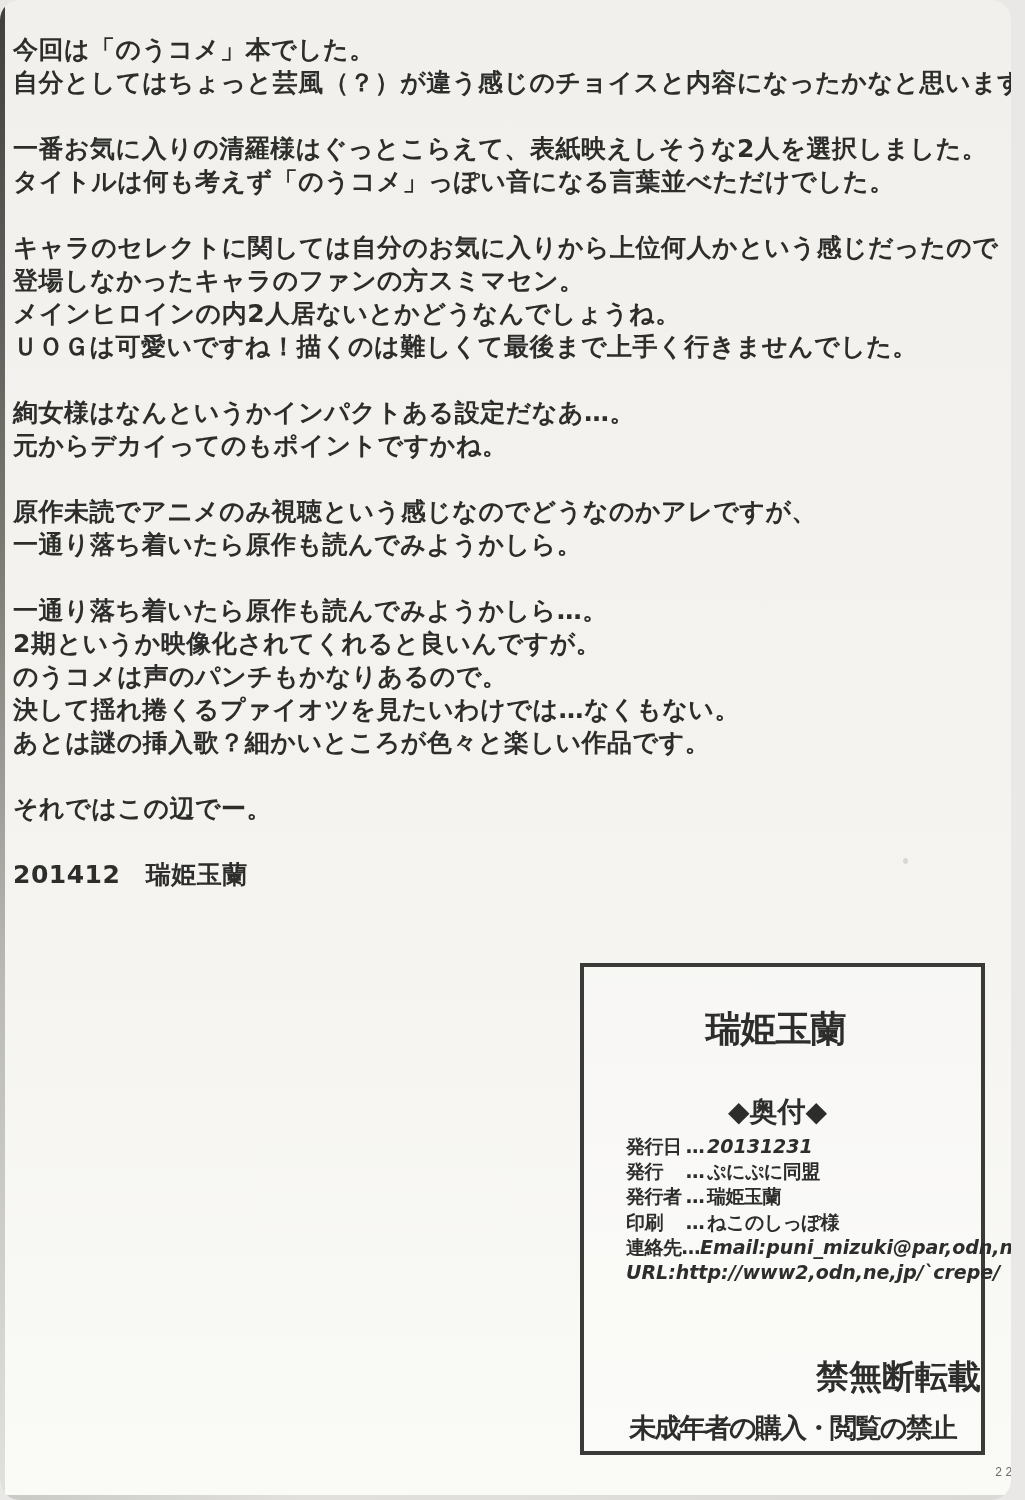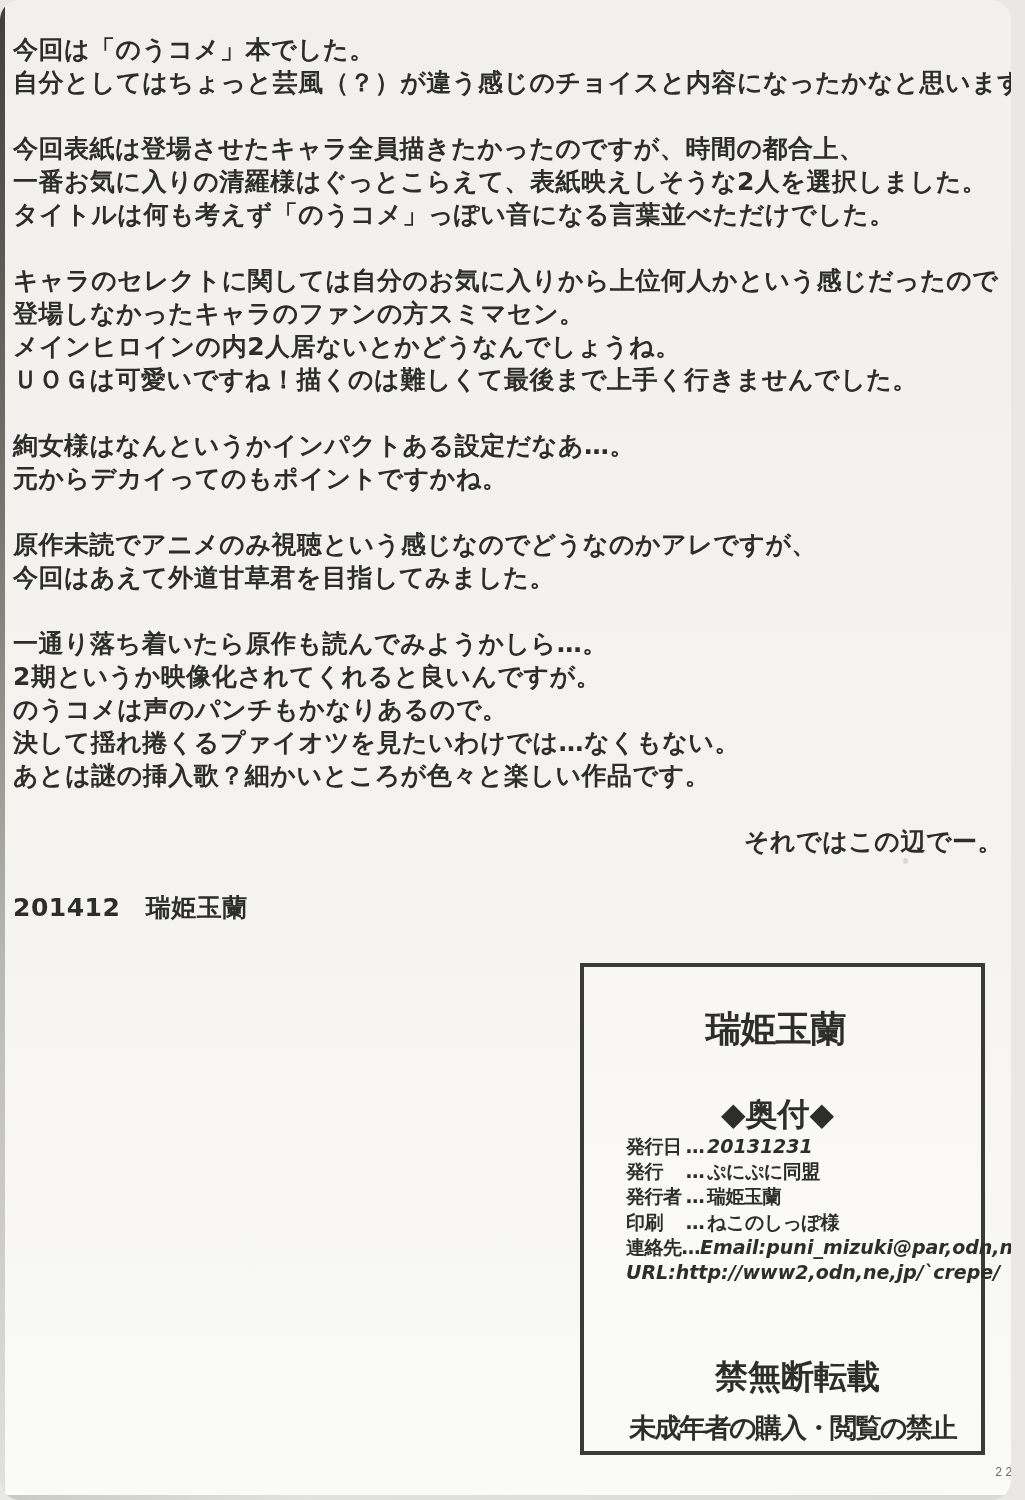--- a/index.html
+++ b/index.html
@@ -15,35 +15,35 @@
   .edge-bottom{
     position:absolute;left:0;bottom:0;width:100%;height:5px;opacity:.75;
     background:linear-gradient(90deg,#b8b8b4 0%,#d9d8d4 30%,#cfcecb 100%);
   }
   .speck{position:absolute;left:903px;top:858px;width:5px;height:6px;background:#d9d8d4;border-radius:50%;}
   .body-text{
     position:absolute;left:13px;top:33px;right:8px;
     font-size:25px;line-height:33px;letter-spacing:.5px;
   }
   .body-text p{margin:0 0 33px 0;}
-  .body-text .closing{margin-top:33px;text-align:right;}
+  .body-text .closing{margin-top:33px;}
   .body-text .line{display:block;white-space:nowrap;}
   .colophon{
     position:absolute;left:580px;top:963px;width:405px;height:492px;
     border:4px solid #3a3a38;box-sizing:border-box;background:rgba(255,255,255,.25);
   }
   .c-title{position:absolute;top:38px;left:0;right:14px;text-align:center;font-size:36px;letter-spacing:-1px;}
-  .c-header{position:absolute;top:126px;left:0;right:10px;text-align:center;font-size:32px;}
+  .c-header{position:absolute;top:126px;left:0;right:10px;text-align:center;font-size:28px;}
   .c-entries{position:absolute;top:167px;left:42px;right:6px;font-size:19px;line-height:25.2px;letter-spacing:-.5px;}
   .c-row{display:flex;}
   .c-label{width:57px;text-align:left;white-space:pre;}
   .c-sep{width:24px;text-align:center;}
   .c-value{flex:1;white-space:nowrap;}
   .c-value.latin{font-style:italic;letter-spacing:0;}
-  .c-notice1{position:absolute;top:388px;left:30px;right:0;text-align:center;font-size:33px;}
+  .c-notice1{position:absolute;top:388px;left:30px;right:0;text-align:right;font-size:33px;}
   .c-notice2{position:absolute;top:443px;left:20px;right:0;text-align:center;font-size:27px;letter-spacing:-2px;white-space:nowrap;}
   .page-number{
     position:absolute;left:995px;top:1466px;font-size:12px;letter-spacing:3px;
     font-weight:normal;color:#6b6b69;font-family:Liberation Mono, monospace;
   }
 </style>
 </head>
 <body>
 
 <div class="page">
@@ -51,37 +51,36 @@
   <div class="edge-left"></div>
   <div class="edge-bottom"></div>
   <div class="speck"></div>
 
   <div class="body-text">
     <p>
       <span class="line">今回は「のうコメ」本でした。</span>
       <span class="line">自分としてはちょっと芸風（？）が違う感じのチョイスと内容になったかなと思います。</span>
     </p>
     <p>
-      <span class="line">今回表紙は登場させたキャラ全員描きたかったのですが、時間の都合上、</span>
       <span class="line">一番お気に入りの清羅様はぐっとこらえて、表紙映えしそうな2人を選択しました。</span>
       <span class="line">タイトルは何も考えず「のうコメ」っぽい音になる言葉並べただけでした。</span>
     </p>
     <p>
       <span class="line">キャラのセレクトに関しては自分のお気に入りから上位何人かという感じだったので</span>
       <span class="line">登場しなかったキャラのファンの方スミマセン。</span>
       <span class="line">メインヒロインの内2人居ないとかどうなんでしょうね。</span>
       <span class="line">ＵＯＧは可愛いですね！描くのは難しくて最後まで上手く行きませんでした。</span>
     </p>
     <p>
       <span class="line">絢女様はなんというかインパクトある設定だなあ…。</span>
       <span class="line">元からデカイってのもポイントですかね。</span>
     </p>
     <p>
       <span class="line">原作未読でアニメのみ視聴という感じなのでどうなのかアレですが、</span>
-      <span class="line">今回はあえて外道甘草君を目指してみました。</span>
+      <span class="line">一通り落ち着いたら原作も読んでみようかしら。</span>
     </p>
     <p>
       <span class="line">一通り落ち着いたら原作も読んでみようかしら…。</span>
       <span class="line">2期というか映像化されてくれると良いんですが。</span>
       <span class="line">のうコメは声のパンチもかなりあるので。</span>
       <span class="line">決して揺れ捲くるプァイオツを見たいわけでは…なくもない。</span>
       <span class="line">あとは謎の挿入歌？細かいところが色々と楽しい作品です。</span>
     </p>
     <p class="closing">それではこの辺でー。</p>
     <p>201412　瑞姫玉蘭</p>

